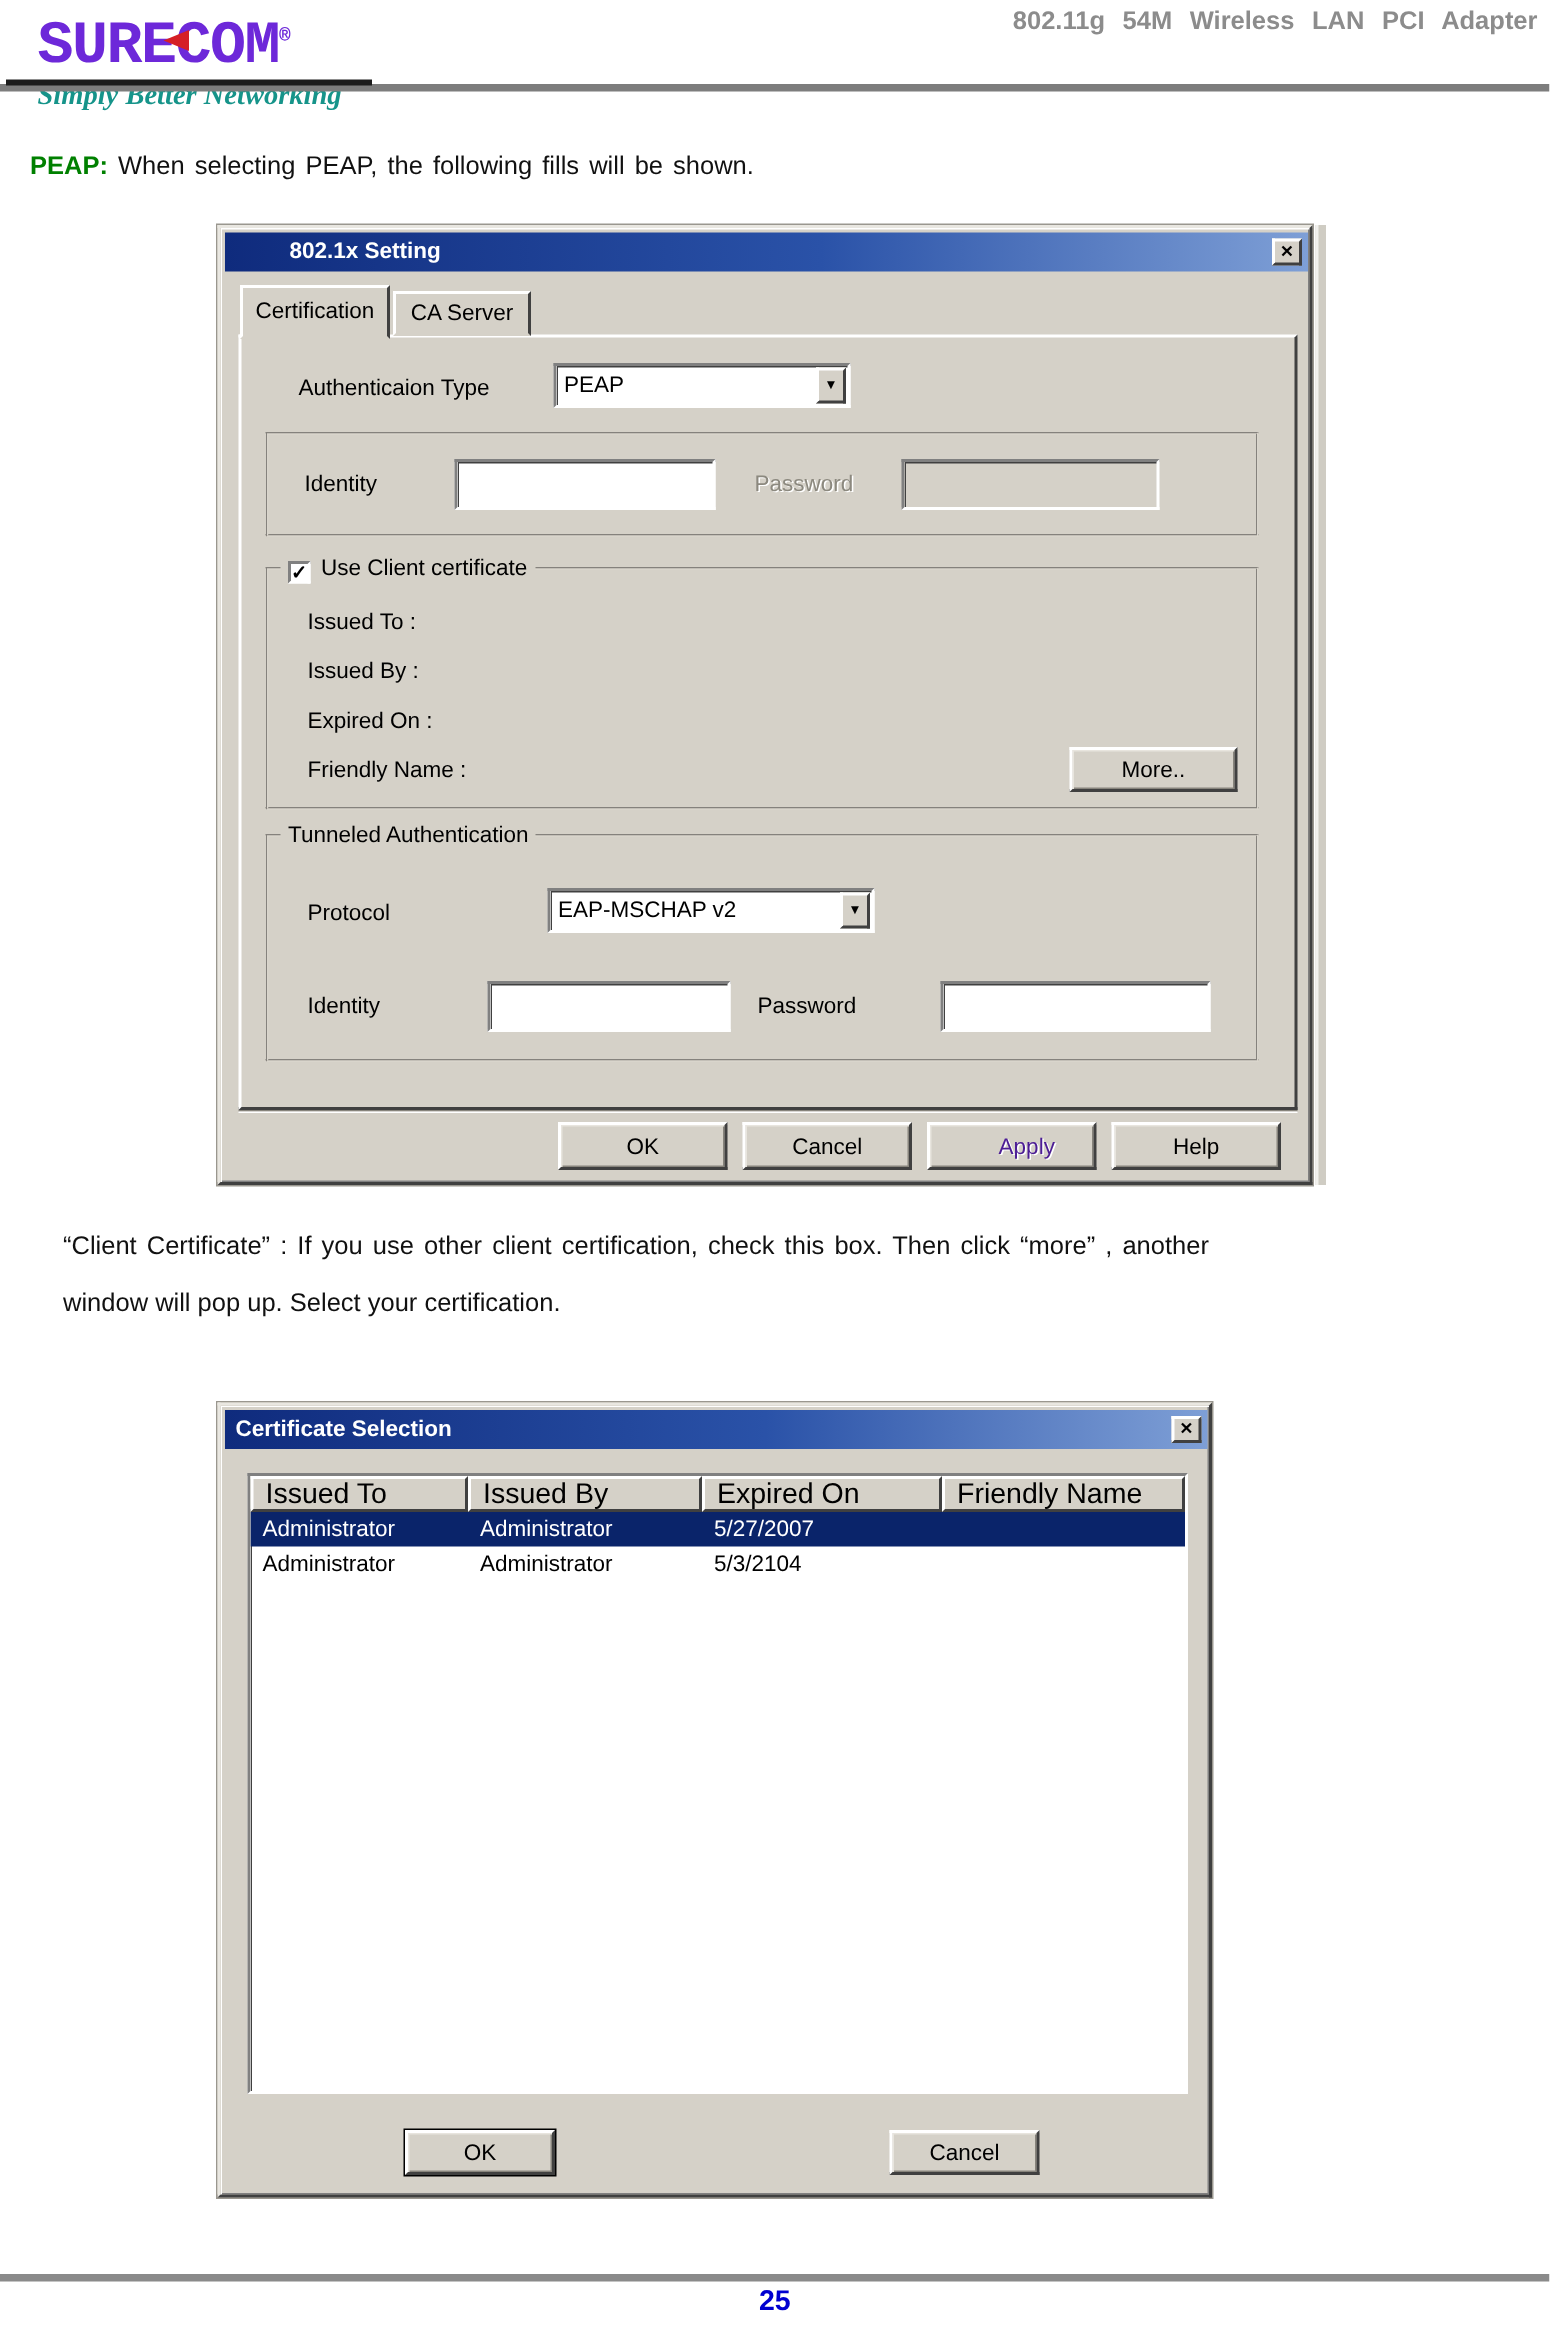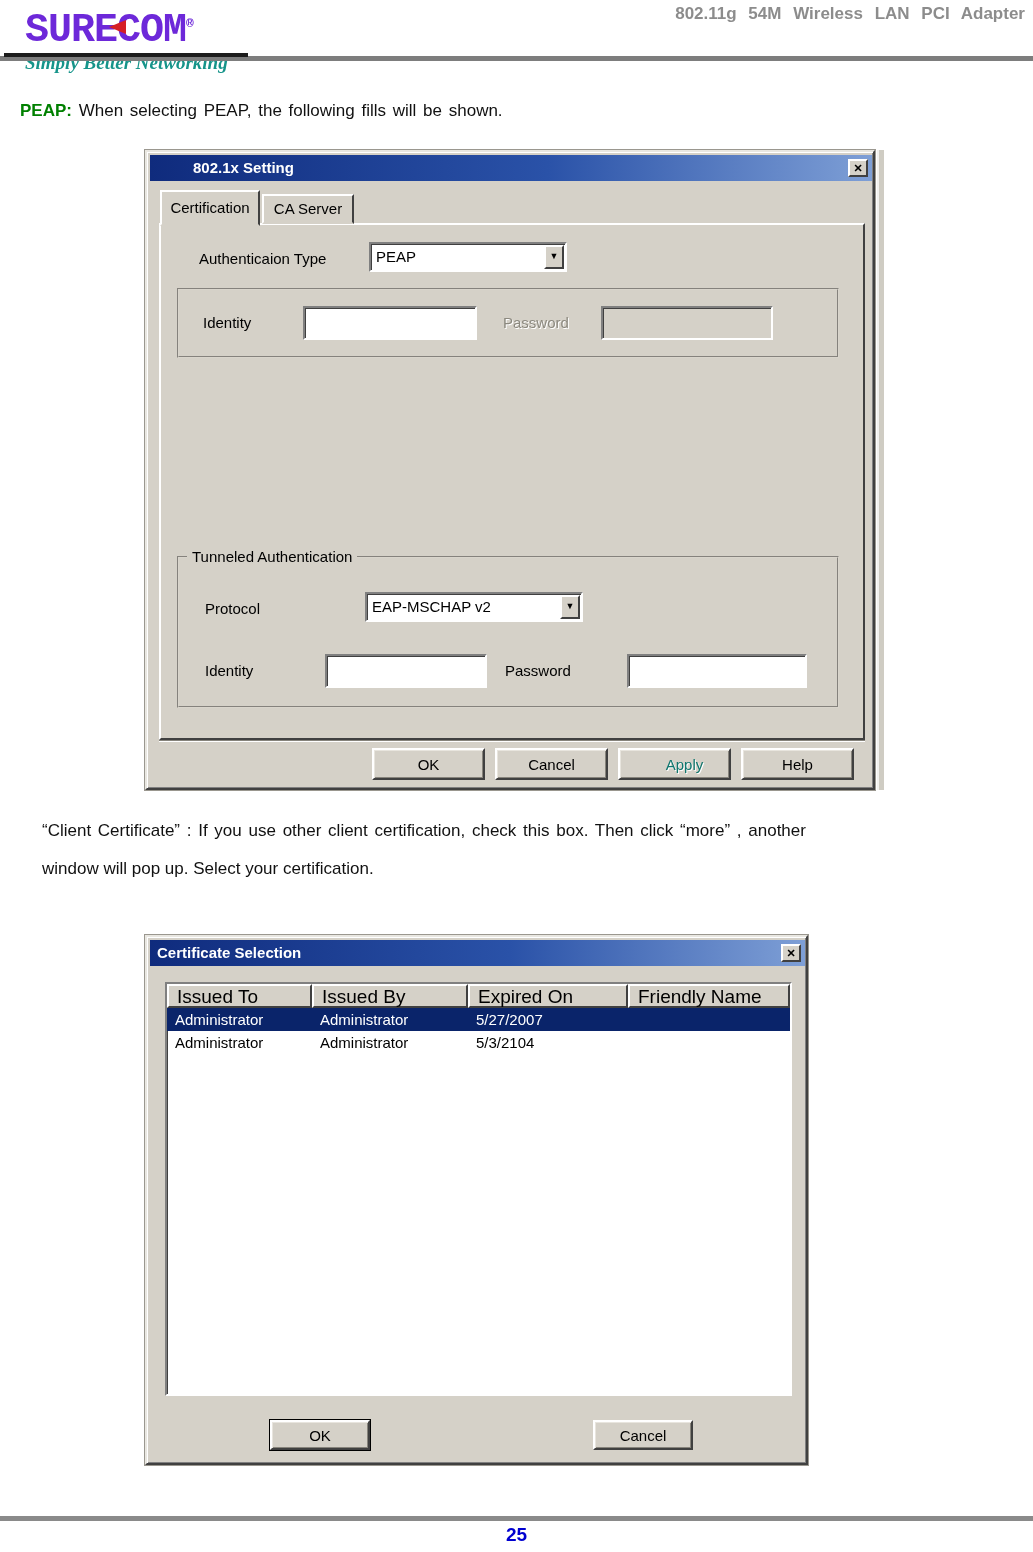--- a/index.html
+++ b/index.html
@@ -27,21 +27,21 @@
     box-shadow:inset 1px 1px 0 #ffffff, inset -1px -1px 0 #808080, 0 0 0 1px #9a978f; }
   .titlebar { position:absolute; left:3px; top:3px; height:26px;
     background:linear-gradient(to right, #0f2b7d, #2a52a8 55%, #7e9fd6);
     color:#ffffff; font-weight:bold; font-size:15px; line-height:26px; padding-left:7px; }
   .close-btn { position:absolute; right:4px; top:4px; width:20px; height:18px; background:#d5d1c8;
     border:2px solid; border-color:#ffffff #404040 #404040 #ffffff;
     font-size:11px; font-weight:bold; color:#000; text-align:center; line-height:14px; cursor:default; }
   .btn { position:absolute; background:#d5d1c8; border:2px solid; border-color:#ffffff #404040 #404040 #ffffff;
     box-shadow:inset 1px 1px 0 #e8e5de, inset -1px -1px 0 #87847c;
     font-size:15px; color:#000; text-align:center; }
-  .btn.disabled { color:#0f766e; text-shadow:1px 1px 0 #ffffff;padding-left:20px; }
+  .btn.disabled { color:#4c1d95; text-shadow:1px 1px 0 #ffffff;padding-left:20px; }
   .btn.default { outline:1px solid #000; }
   .group { position:absolute; border:2px groove #d9d5cc; }
   .glegend { position:absolute; top:-10px; background:#d5d1c8; padding:0 5px; font-size:15px; color:#000; white-space:nowrap; }
   .field-label { position:absolute; font-size:15px; color:#000; white-space:nowrap; }
   .field-label.disabled { color:#8c897f; text-shadow:1px 1px 0 #fff; }
   .tb { position:absolute; background:#ffffff; border:2px solid; border-color:#808080 #ffffff #ffffff #808080;
     box-shadow:inset 1px 1px 0 #404040; font-size:15px; padding:2px 4px; font-family:"Liberation Sans",sans-serif; }
   .tb.disabled { background:#d5d1c8; }
   .combo { position:absolute; background:#ffffff; border:2px solid; border-color:#808080 #ffffff #ffffff #808080;
     box-shadow:inset 1px 1px 0 #404040; font-size:15px; }
@@ -119,20 +119,30 @@
     <span class="drop">▼</span>
   </div>
 
   <div class="group" style="left:30px; top:136px; width:662px; height:70px;">
     <div class="field-label" style="left:24px; top:24px;">Identity</div>
     <input class="tb" style="left: 124px; top: 16px; width: 174px; height: 34px;">
     <div class="field-label disabled" style="left:324px; top:24px;">Password</div>
     <input class="tb disabled" style="left: 422px; top: 16px; width: 172px; height: 34px;" disabled="">
   </div>
 
+  <div class="group" style="left:30px; top:226px; width:662px; height:162px;">
+    <div class="glegend" style="left:8px;">
+      <span class="checkbox" style="position:relative; display:inline-block; top:3px; margin-right:7px;">✓</span><span>Use Client certificate</span>
+    </div>
+    <div class="field-label" style="left:26px; top:26px;">Issued To :</div>
+    <div class="field-label" style="left:26px; top:59px;">Issued By :</div>
+    <div class="field-label" style="left:26px; top:92px;">Expired On :</div>
+    <div class="field-label" style="left:26px; top:125px;">Friendly Name :</div>
+    <button class="btn" style="right:12px; bottom:10px; width:112px; height:30px;">More..</button>
+  </div>
 
   <div class="group" style="left:30px; top:404px; width:662px; height:152px;">
     <div class="glegend" style="left:8px;">Tunneled Authentication</div>
     <div class="field-label" style="left:26px; top:42px;">Protocol</div>
     <div class="combo" style="left:186px; top:34px; width:218px; height:30px;">
       <span class="val">EAP-MSCHAP v2</span>
       <span class="drop">▼</span>
     </div>
     <div class="field-label" style="left:26px; top:104px;">Identity</div>
     <input class="tb" style="left: 146px; top: 96px; width: 162px; height: 34px;">

